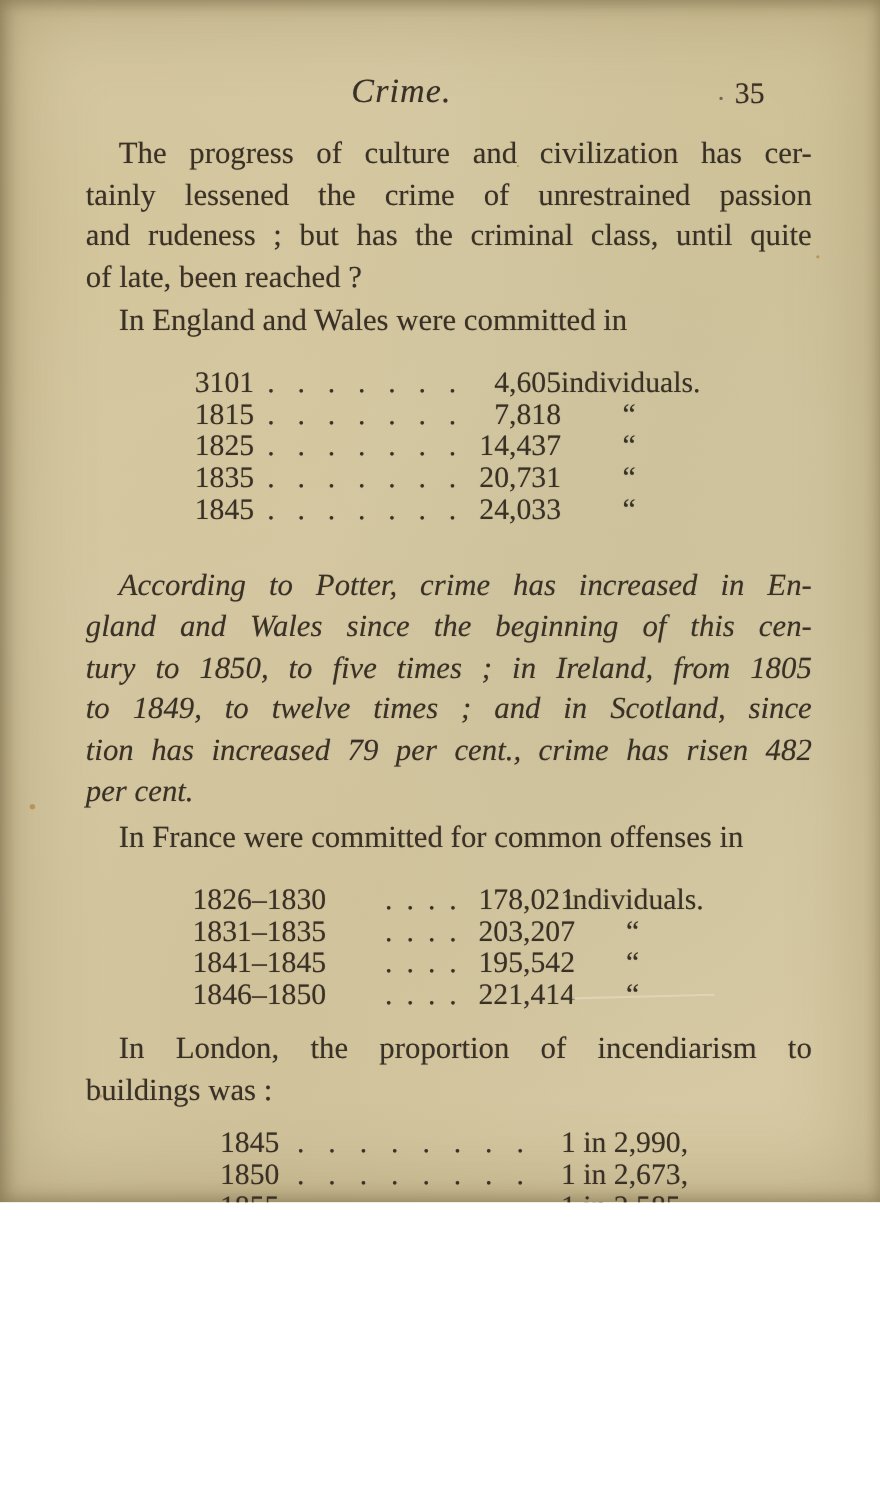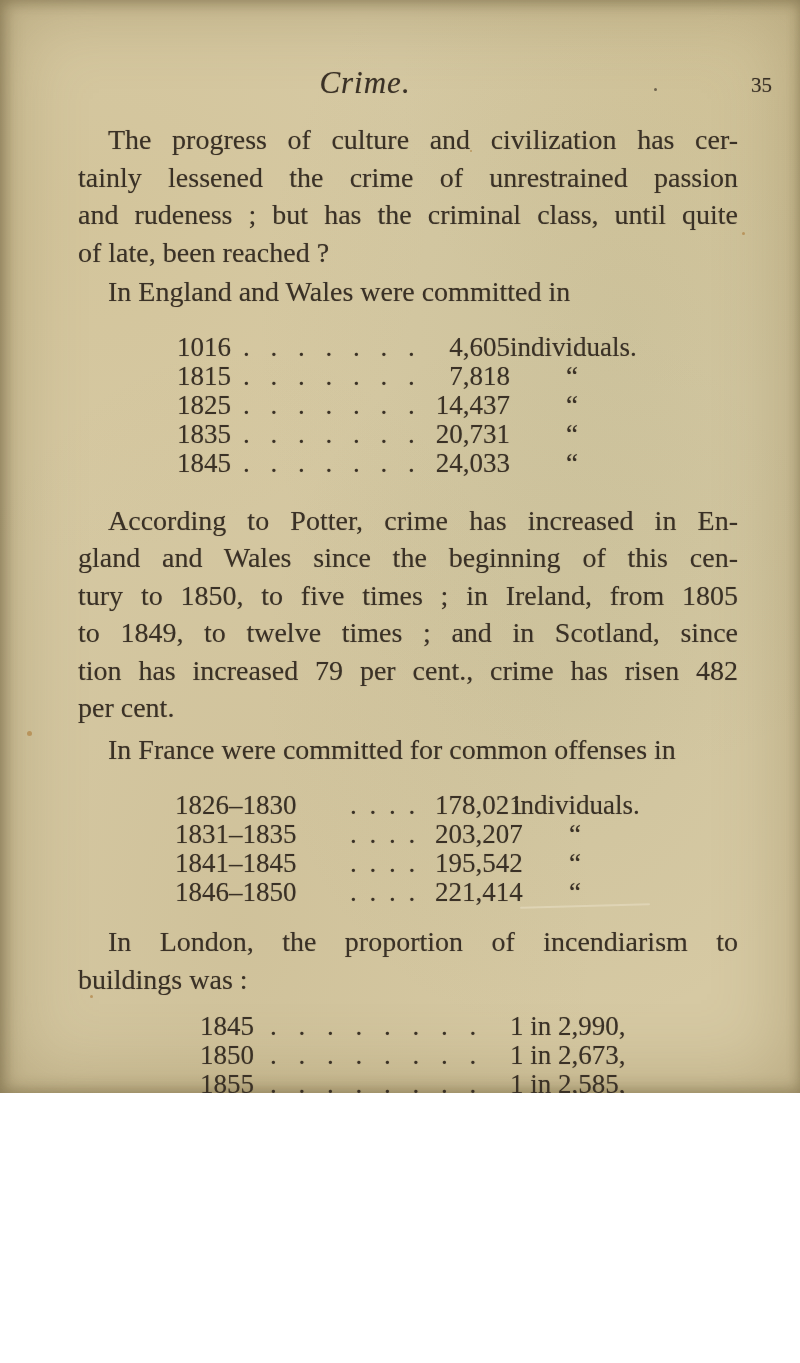--- a/index.html
+++ b/index.html
@@ -22,24 +22,23 @@
     font-family:"Liberation Serif","DejaVu Serif",serif;
     color:#3a3126;
   }
   .running-title{
     position:absolute;left:240px;top:66px;width:250px;
     text-align:center;font-style:italic;font-size:31px;line-height:34px;
     letter-spacing:1px;
     text-shadow:0 0 1px rgba(58,48,36,0.45);
   }
   .page-number{
-    position:absolute;left:712px;top:70px;width:60px;
-    font-size:21px;line-height:30px;
+    position:absolute;left:668px;top:70px;width:60px;
+    font-size:27px;line-height:30px;
     text-shadow:0 0 1px rgba(58,48,36,0.45);
-    text-align:right;
   }
   .text-block{
     position:absolute;left:78px;top:121px;width:660px;
     font-size:28px;line-height:37.5px;
     text-shadow:0 0 1px rgba(58,48,36,0.40);
   }
   .para .line{text-align:justify;text-align-last:justify;}
   .para .line.last{text-align-last:left;}
   .para .line.first{text-indent:30px;}
   .stat-table{font-size:27px;line-height:29px;}
@@ -59,21 +58,21 @@
   .t-fra .dots{width:85px;word-spacing:6px;}
   .t-fra .val{width:78px;}
   .t-fra .unit{width:124px;}
   
   .t-lon{margin-top:14px;padding-left:122px;}
   .t-lon .year{width:70px;}
   .t-lon .dots{width:207px;word-spacing:15px;}
   .t-lon .val{margin-left:33px;text-align:left;}
   
   .p2{margin-top:2px;}
-  .p3{margin-top:24px;}
+  .p3{margin-top:36px;font-style:italic;}
   .p4{margin-top:4px;}
   .p5{margin-top:24px;}
   .p6{margin-top:16px;}
   
   .speck{position:absolute;border-radius:50%;}
   .speck.rust{background:rgba(170,115,45,0.55);}
   .speck.ink{background:rgba(70,60,45,0.70);}
   .scratch{
     position:absolute;height:2px;background:rgba(225,214,184,0.85);
     transform:rotate(-1.5deg);border-radius:2px;
@@ -92,21 +91,21 @@
         <div class="line first">The progress of culture and civilization has cer-</div>
         <div class="line">tainly lessened the crime of unrestrained passion</div>
         <div class="line">and rudeness ; but has the criminal class, until quite</div>
         <div class="line last">of late, been reached ?</div>
       </div>
     <div class="para p2">
         <div class="line first last">In England and Wales were committed in</div>
       </div>
     <div class="stat-table t-eng">
         <div class="trow">
-          <span class="year">1016</span>
+          <span class="year">3101</span>
           <span class="dots">. . . . . . .</span>
           <span class="val">4,605</span>
           <span class="unit">individuals.</span>
         </div>
         <div class="trow">
           <span class="year">1815</span>
           <span class="dots">. . . . . . .</span>
           <span class="val">7,818</span>
           <span class="unit">“</span>
         </div>

